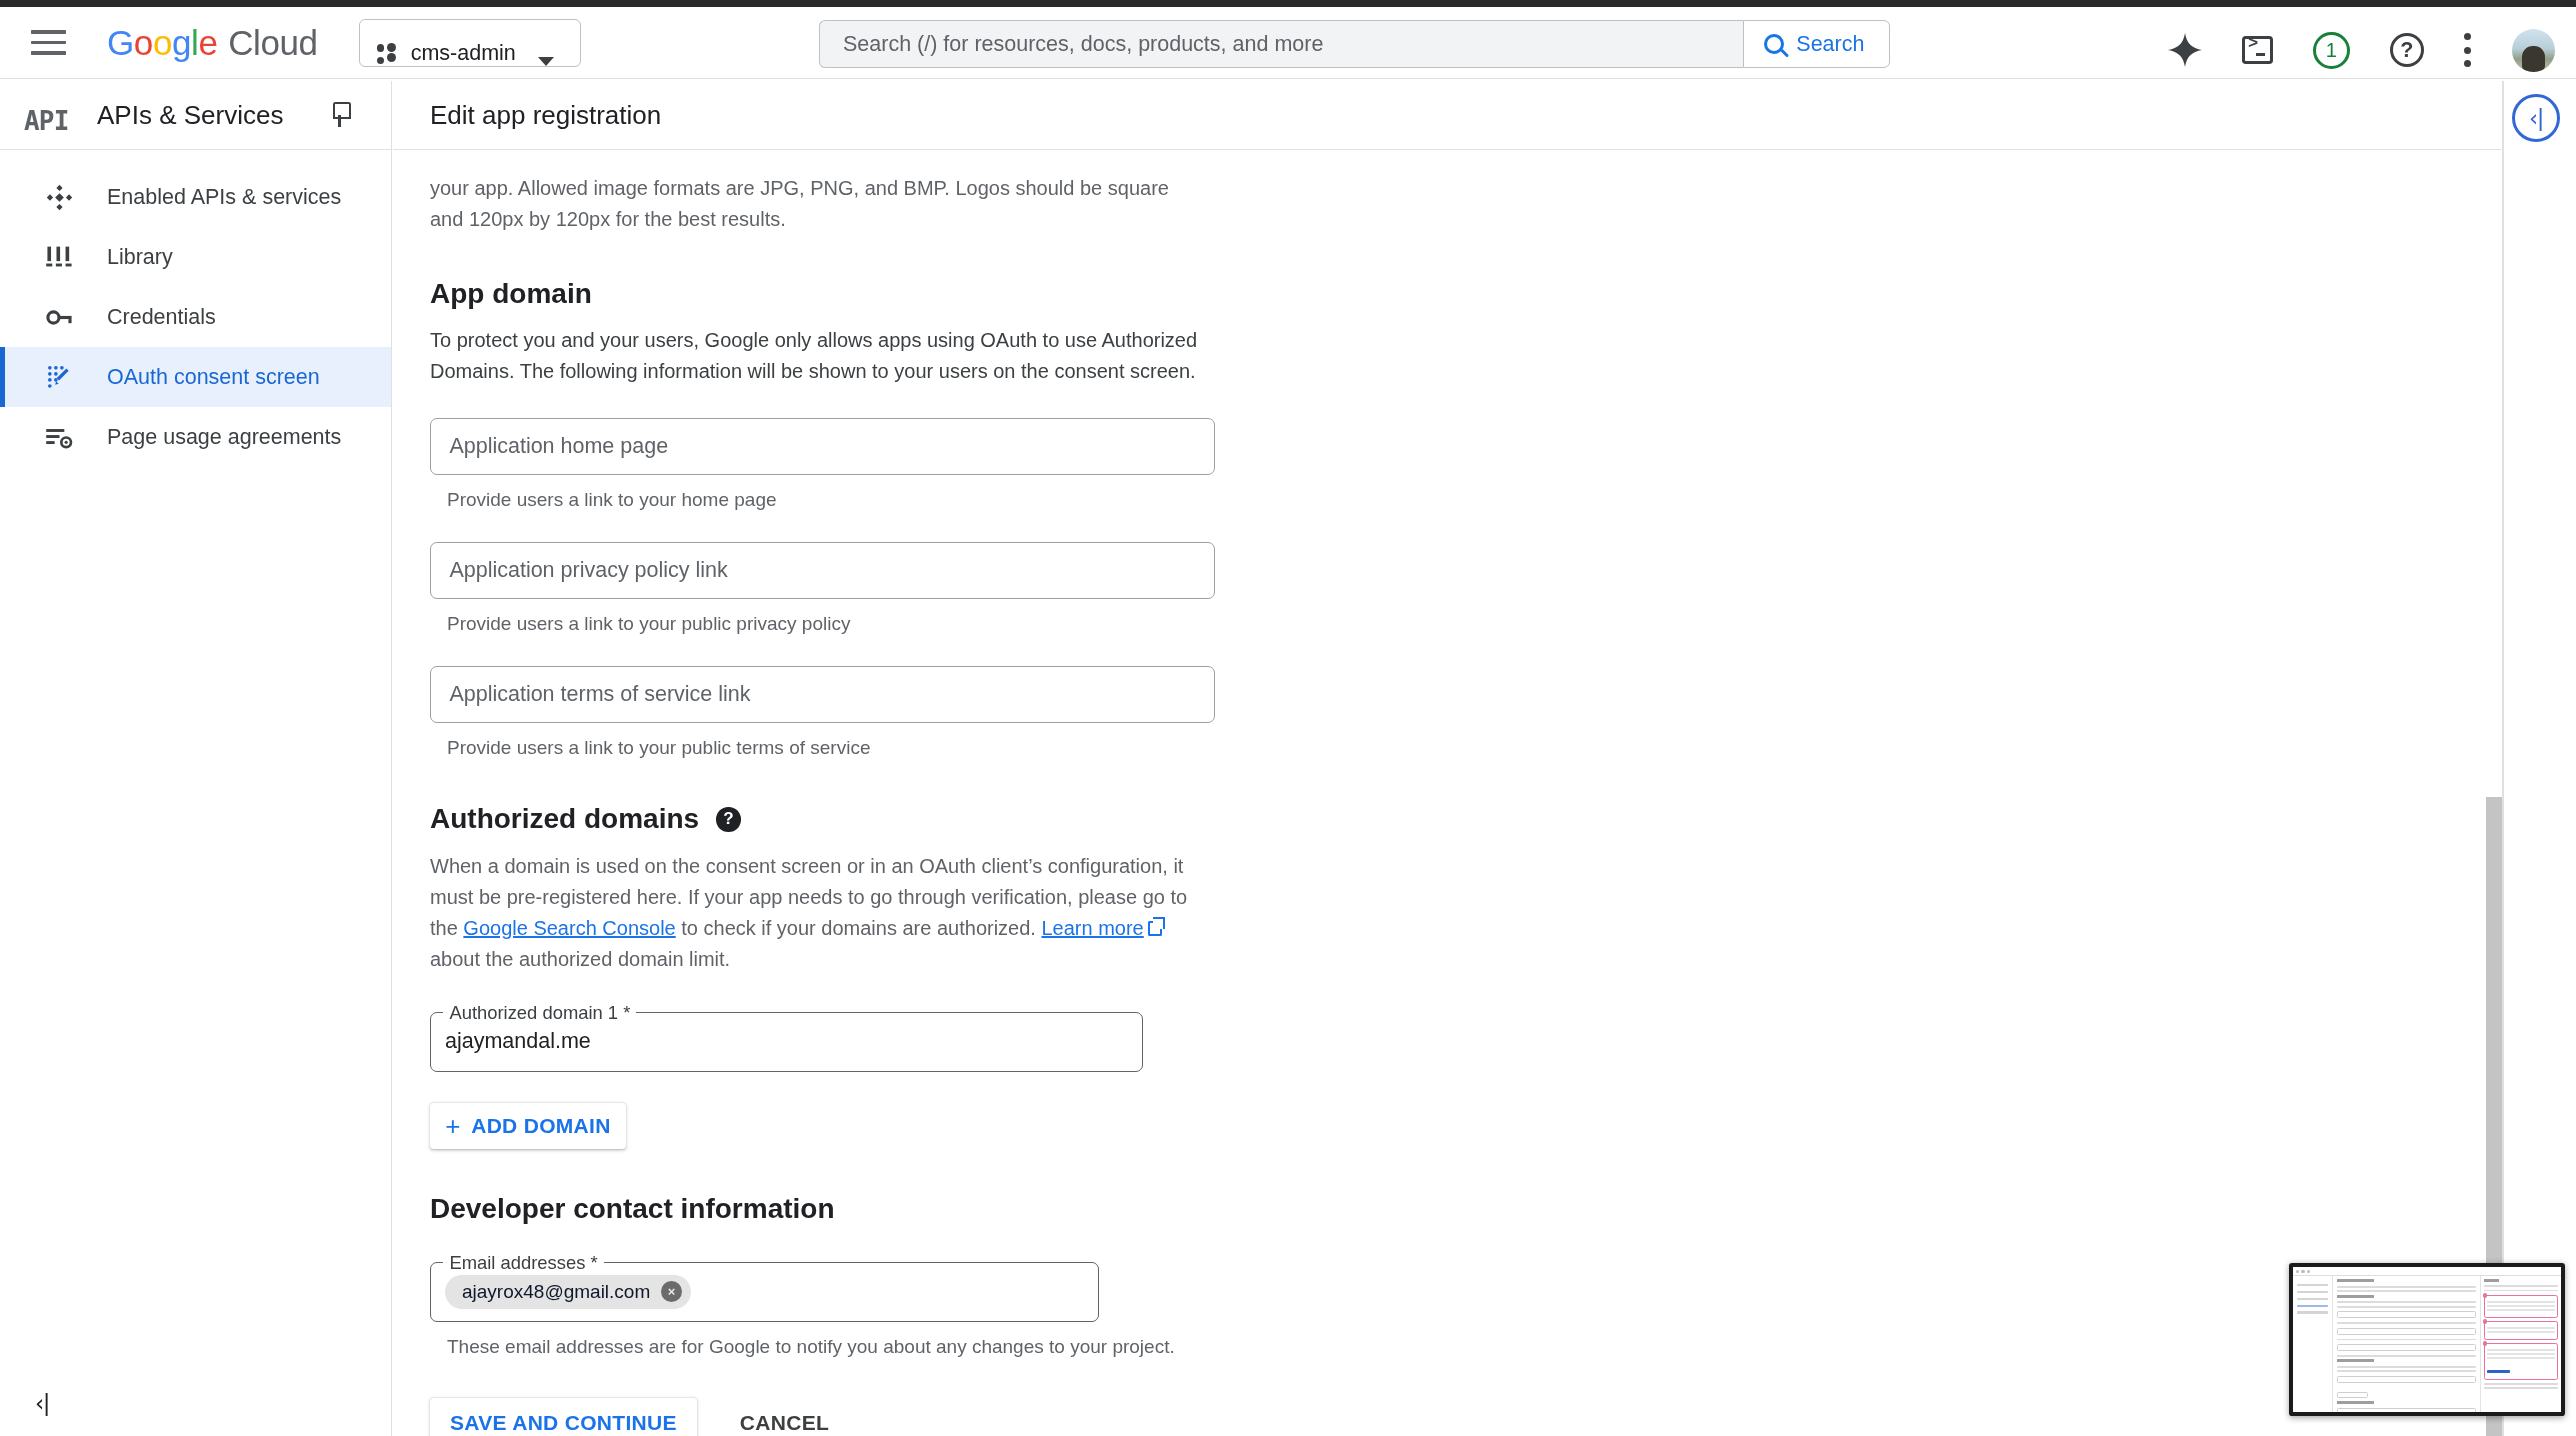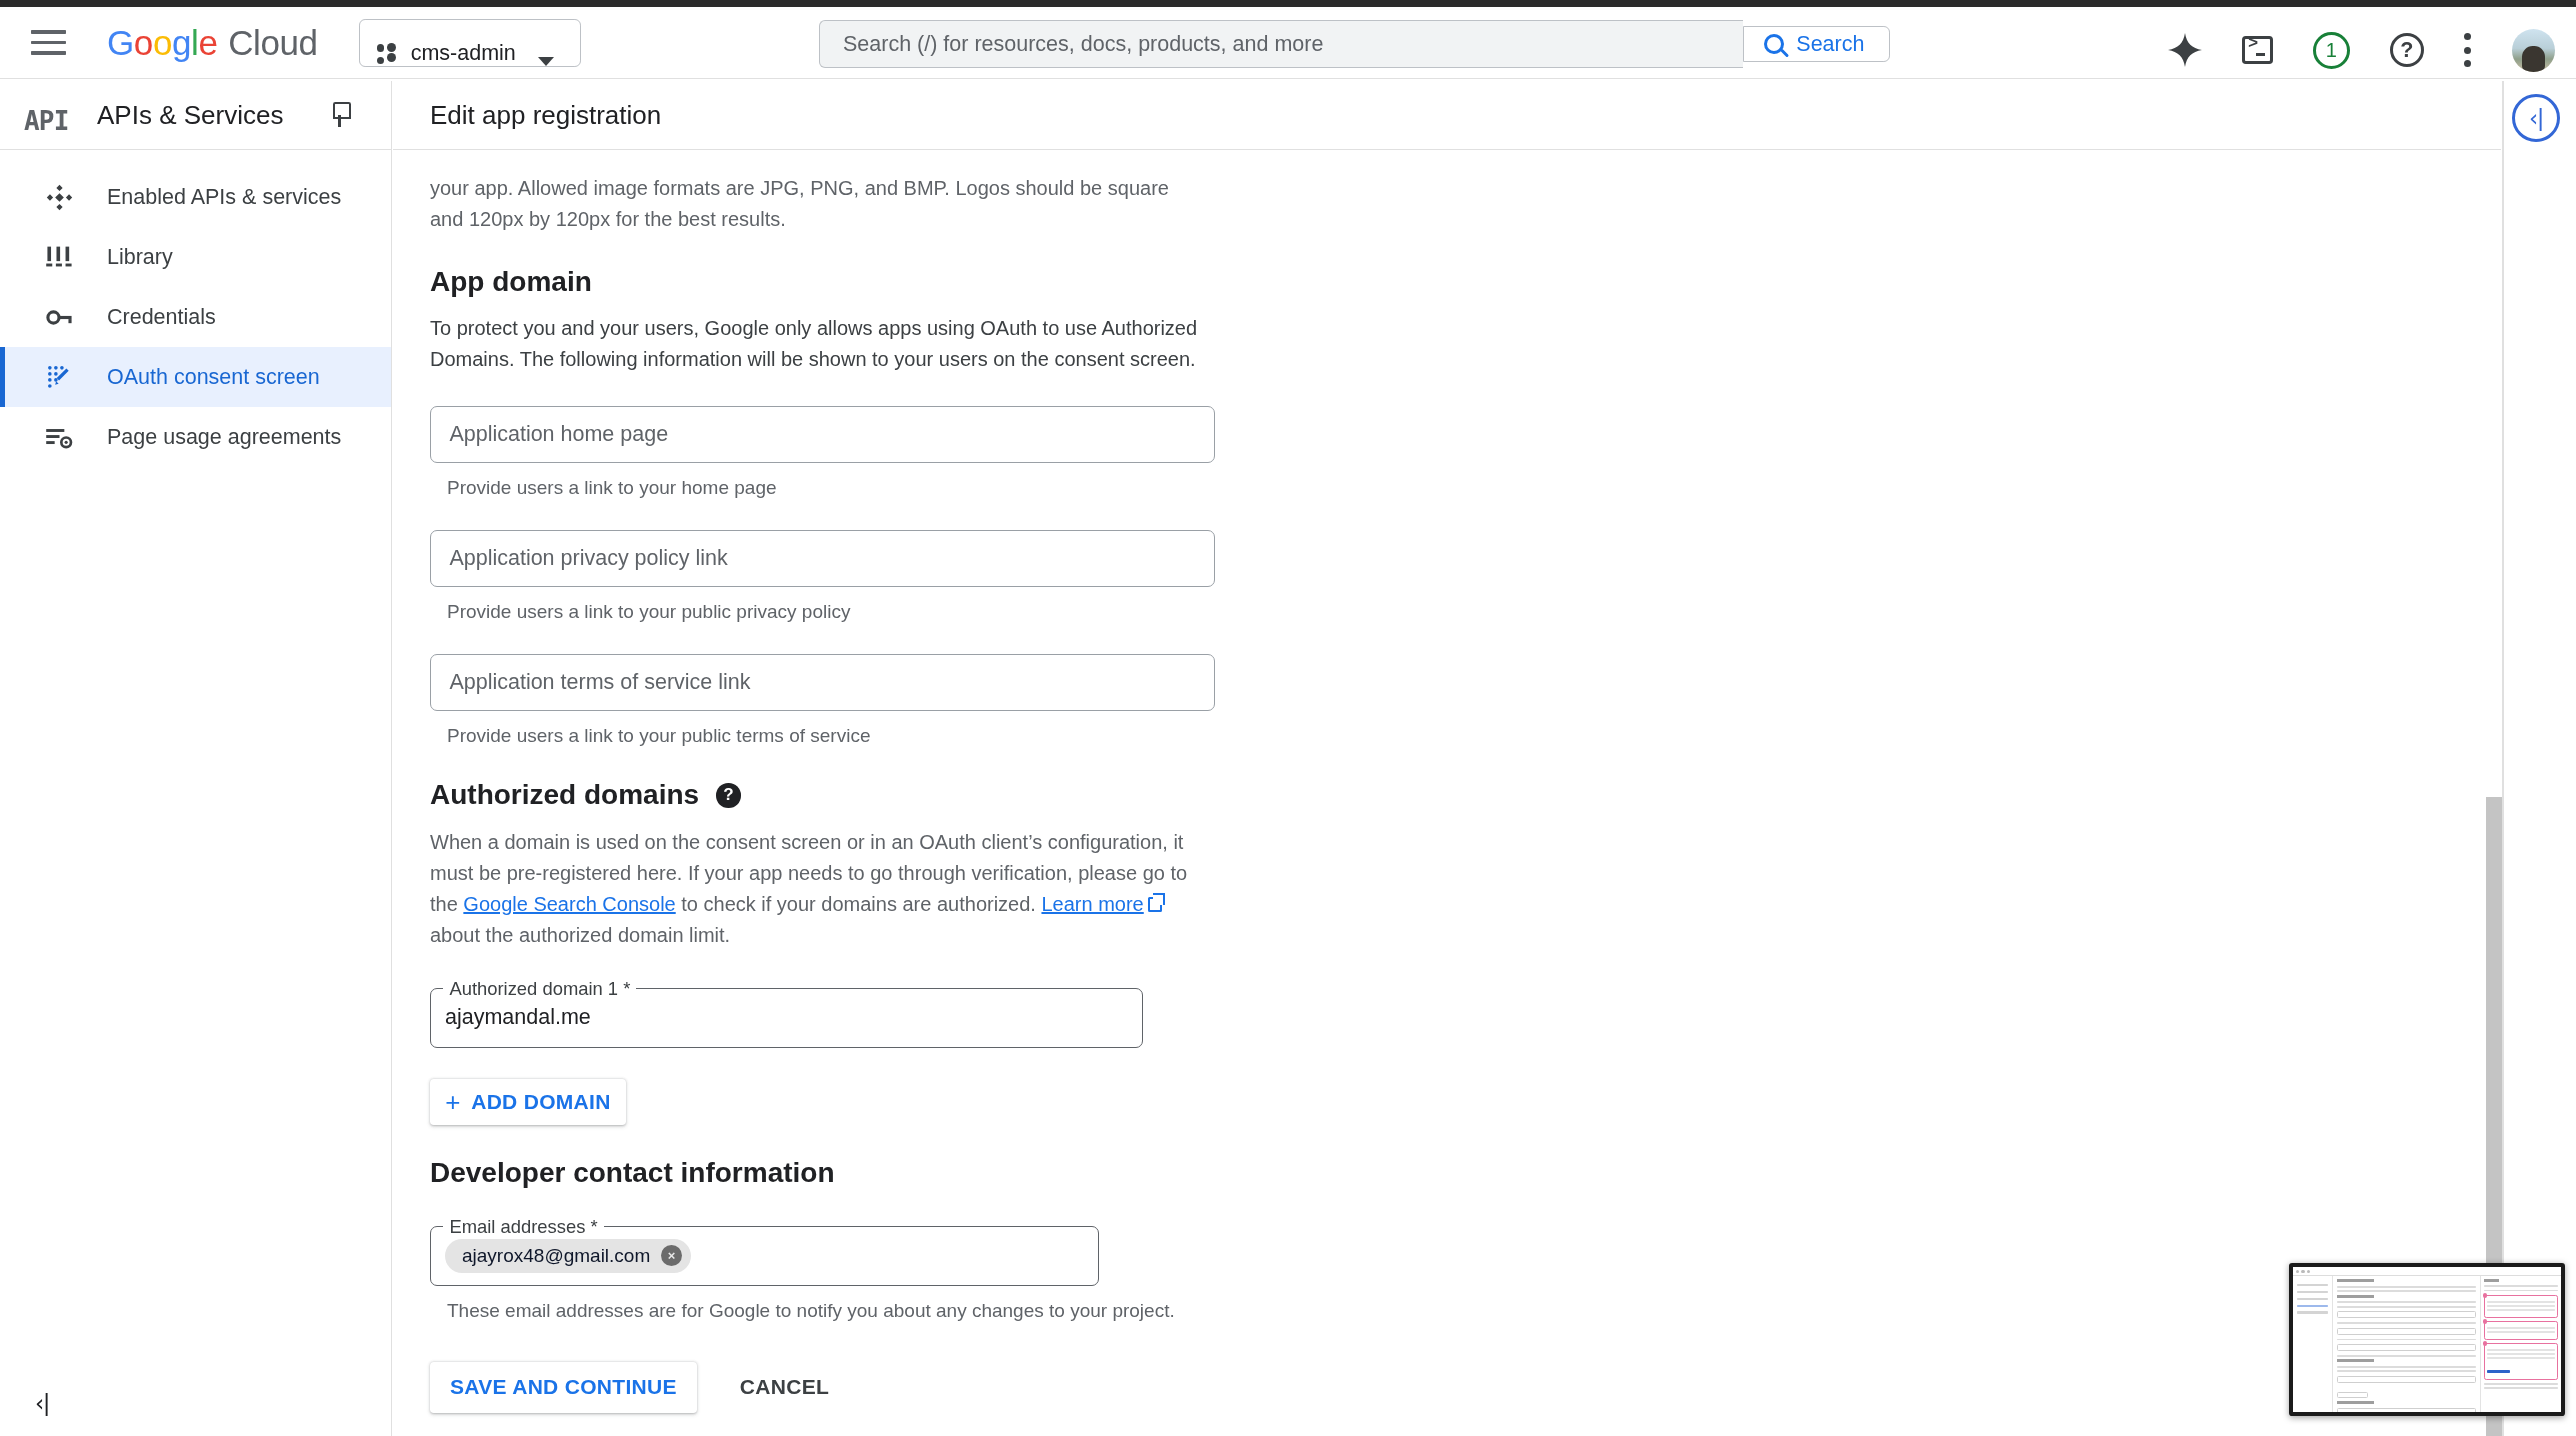--- a/index.html
+++ b/index.html
@@ -72,21 +72,21 @@
   }
   .search-box {
     width: 924px; height: 48px;
     background: #f1f3f4; border: 1.5px solid #bdc1c6;
     border-right: none;
     border-radius: 6.1px 0 0 6.1px;
     display: flex; align-items: center; padding-left: 23px;
   }
   .search-box .ph { font-size: 21.5px; color: #5f6368; }
   .search-btn {
-    height: 36px; padding: 0 24.5px 0 20px;
+    height: 48px; padding: 0 24.5px 0 20px;
     background: #fff; border: 1.5px solid #bdc1c6; border-radius: 0 6.1px 6.1px 0;
     display: flex; align-items: center; gap: 12.3px; cursor: pointer;
   }
   .search-btn .lbl { font-size: 21.5px; color: #1a73e8; font-weight: 500; }
   .mag { width: 20px; height: 20px; border: 3.1px solid #1a73e8; border-radius: 50%; position: relative; }
   .mag::after { content:''; position:absolute; width: 3.1px; height: 10px; background: #1a73e8;
                 right: -4.6px; bottom: -7px; transform: rotate(-45deg); border-radius: 1.5px; }
 
   .header-right {
     position: absolute; right: 21.5px; top: 7px; height: 72px;
@@ -183,21 +183,21 @@
 
   .scroll-area { position: relative; padding: 0 0 0 37px; }
 
   .lead-text {
     margin-top: 23px; width: 774px;
     font-size: 20px; line-height: 1.53; color: #5f6368;
   }
 
   h2.sec {
     font-size: 28px; color: #202124; font-weight: bold;
-    margin-top: 32px;
+    margin-top: 44px;
   }
   h2.sec.with-help { display: flex; align-items: center; gap: 17px; }
   .help-dot {
     width: 24.5px; height: 24.5px; border-radius: 50%; background: #202124;
     color: #fff; font-size: 17px; font-weight: bold;
     display: flex; align-items: center; justify-content: center;
     cursor: pointer;
   }
   p.sec-desc {
     margin-top: 15.3px; width: 774px;

